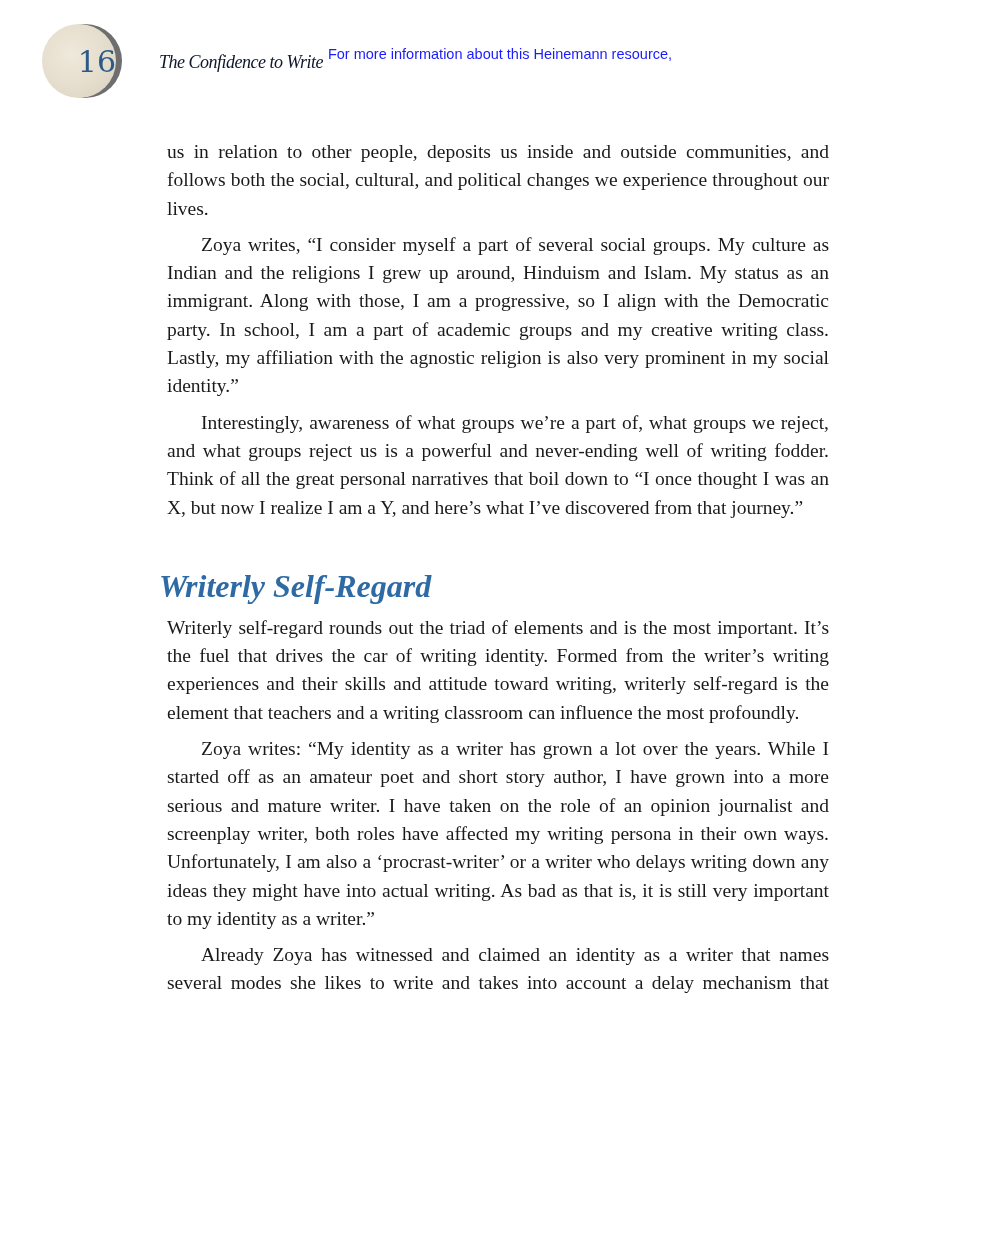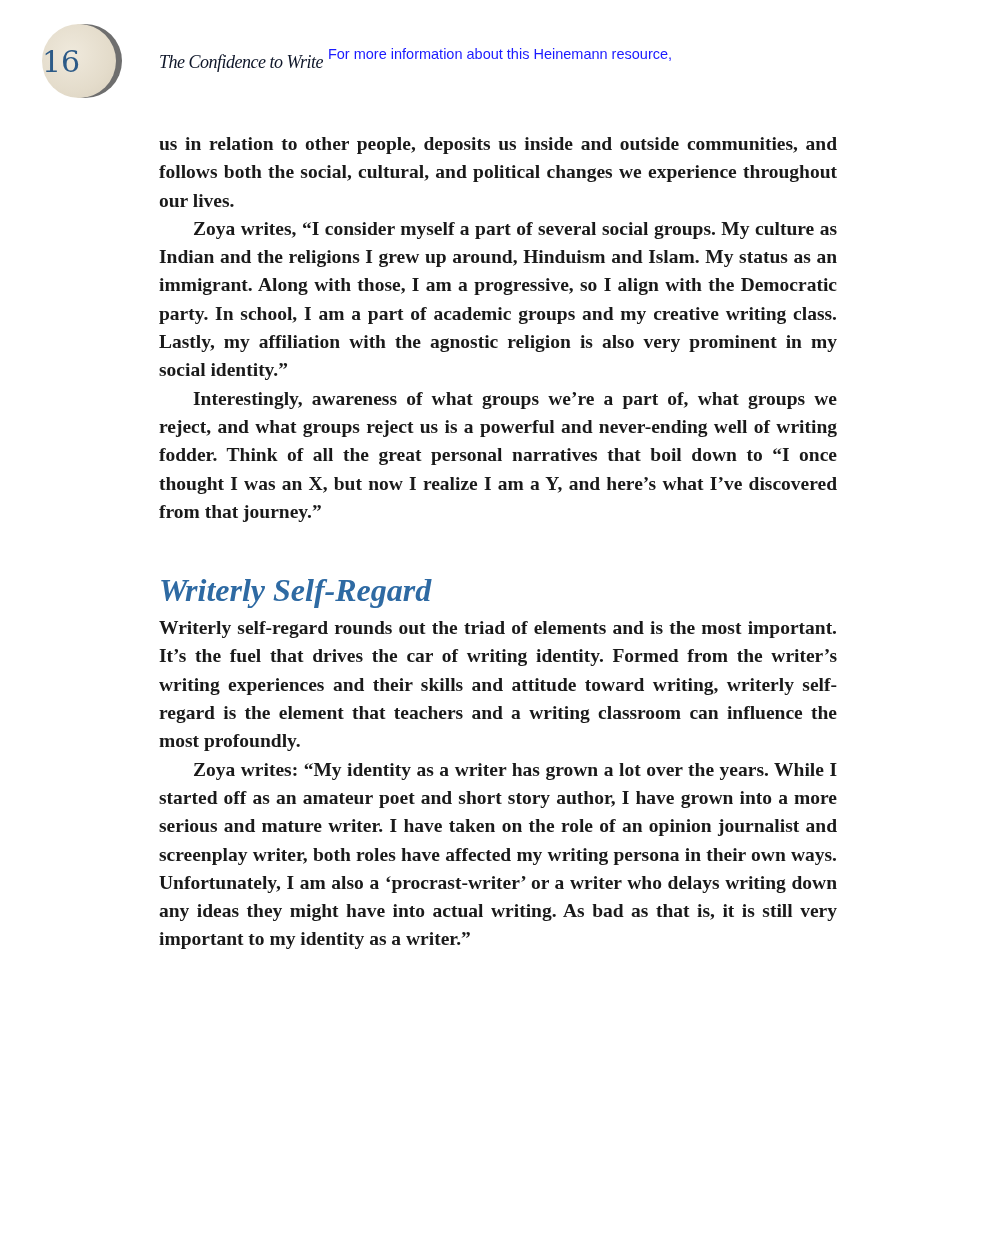--- a/index.html
+++ b/index.html
@@ -5,40 +5,40 @@
   html, body { margin: 0; padding: 0; background: #ffffff; }
   body { width: 1000px; height: 1256px; position: relative; overflow: hidden; }
   .badge-shadow {
     position: absolute; left: 48px; top: 24px; width: 74px; height: 74px;
     border-radius: 50%; background: #6e6e6e;
   }
   .badge {
     position: absolute; left: 42px; top: 24px; width: 74px; height: 74px;
     border-radius: 50%;
     background: radial-gradient(circle at 40% 40%, #efe9dc 0%, #e4dccb 60%, #d9d0bd 100%);
-    display: flex; align-items: center; justify-content: flex-start;
+    display: flex; align-items: center; justify-content: flex-end;
     font-family: "DejaVu Serif", serif; font-size: 30px; color: #2c5a87;
   }
   .running-title {
     position: absolute; left: 159px; top: 52px;
     font-family: "Liberation Serif", serif; font-style: italic; font-size: 18px;
     color: #0f172a; letter-spacing: -0.5px;
   }
   .notice {
     position: absolute; left: 300px; top: 33px; width: 400px;
     font-family: "Liberation Sans", sans-serif; font-size: 14.5px; line-height: 18px;
     color: #1a1aff; text-align: center; margin-top: 12px;
   }
   .notice a { color: #1a1aff; text-decoration: none; }
   .content {
     position: absolute; left: 159px; top: 130px; width: 678px;
     font-family: "Liberation Serif", serif; font-size: 19.5px; line-height: 28.3px;
     color: #1a1a1a; text-align: justify;
   }
-  .content p { margin: 0; font-weight: bold; }
+  .content p { margin: 8px; }
   .content p.indent { text-indent: 34px; }
   .heading {
     font-family: Liberation Serif, serif; font-style: italic; font-size: 32px;
     color: #2e6aa3; margin: 44px 0 4px 0; line-height: 40px;
   }
 </style>
 </head>
 <body>
 
 <div class="badge-shadow"></div>
@@ -50,13 +50,14 @@
   <a>For more information about this Heinemann resource,</a><br>
 </div>
 
 <div class="content">
   <p>us in relation to other people, deposits us inside and outside communities, and follows both the social, cultural, and political changes we experience throughout our lives.</p>
   <p class="indent">Zoya writes, “I consider myself a part of several social groups. My culture as Indian and the religions I grew up around, Hinduism and Islam. My status as an immigrant. Along with those, I am a progressive, so I align with the Democratic party. In school, I am a part of academic groups and my creative writing class. Lastly, my affiliation with the agnostic religion is also very prominent in my social identity.”</p>
   <p class="indent">Interestingly, awareness of what groups we’re a part of, what groups we reject, and what groups reject us is a powerful and never-ending well of writing fodder. Think of all the great personal narratives that boil down to “I once thought I was an X, but now I realize I am a Y, and here’s what I’ve discovered from that journey.”</p>
   <h2 class="heading">Writerly Self-Regard</h2>
   <p>Writerly self-regard rounds out the triad of elements and is the most important. It’s the fuel that drives the car of writing identity. Formed from the writer’s writing experiences and their skills and attitude toward writing, writerly self-regard is the element that teachers and a writing classroom can influence the most profoundly.</p>
   <p class="indent">Zoya writes: “My identity as a writer has grown a lot over the years. While I started off as an amateur poet and short story author, I have grown into a more serious and mature writer. I have taken on the role of an opinion journalist and screenplay writer, both roles have affected my writing persona in their own ways. Unfortunately, I am also a ‘procrast-writer’ or a writer who delays writing down any ideas they might have into actual writing. As bad as that is, it is still very important to my identity as a writer.”</p>
+  <p class="indent" style="text-align-last: justify;">Already Zoya has witnessed and claimed an identity as a writer that names several modes she likes to write and takes into account a delay mechanism that</p>
 </div>
 
 </body></html>

